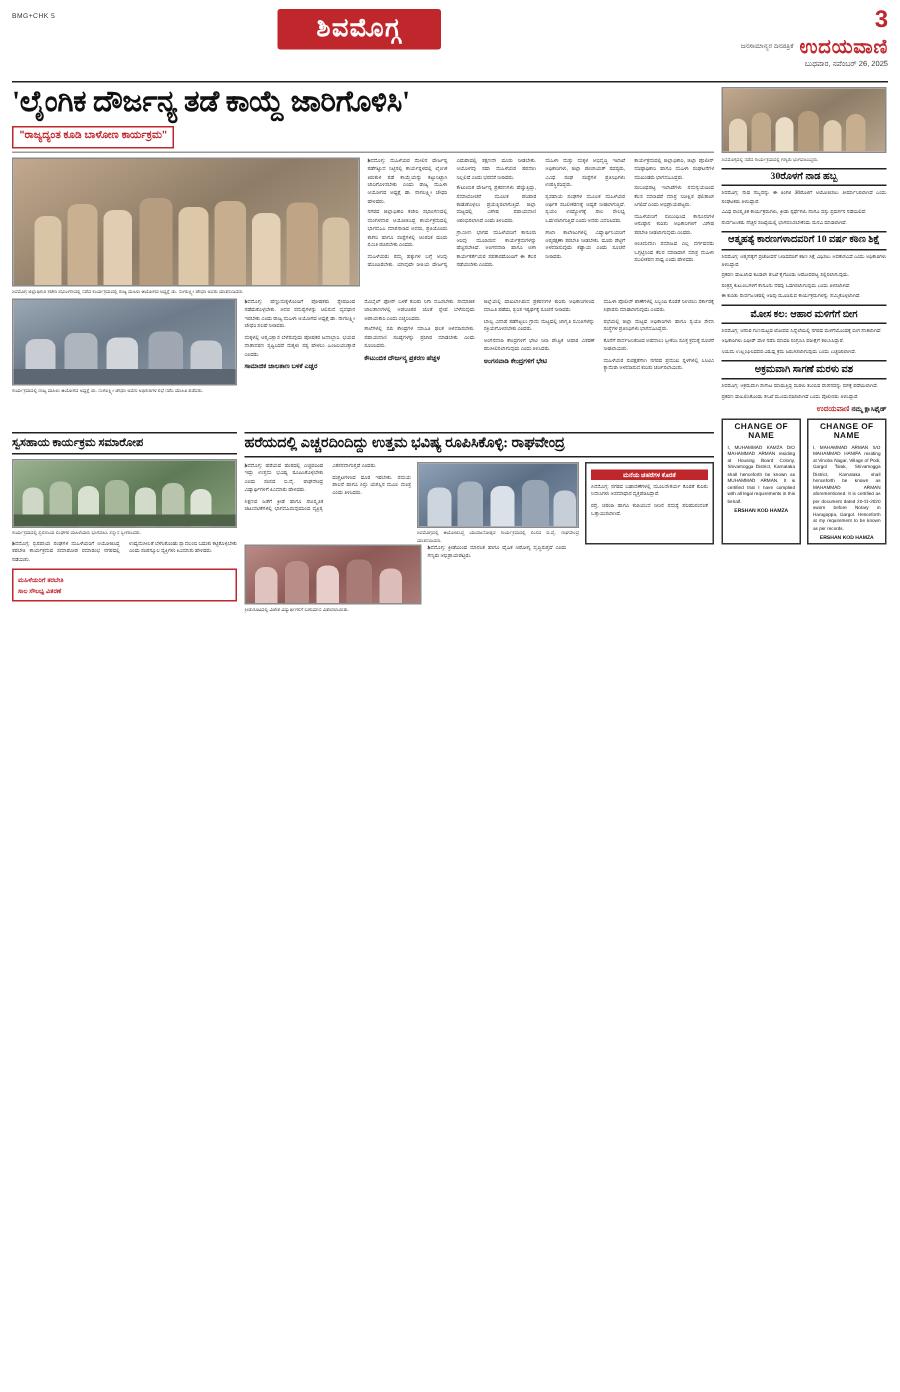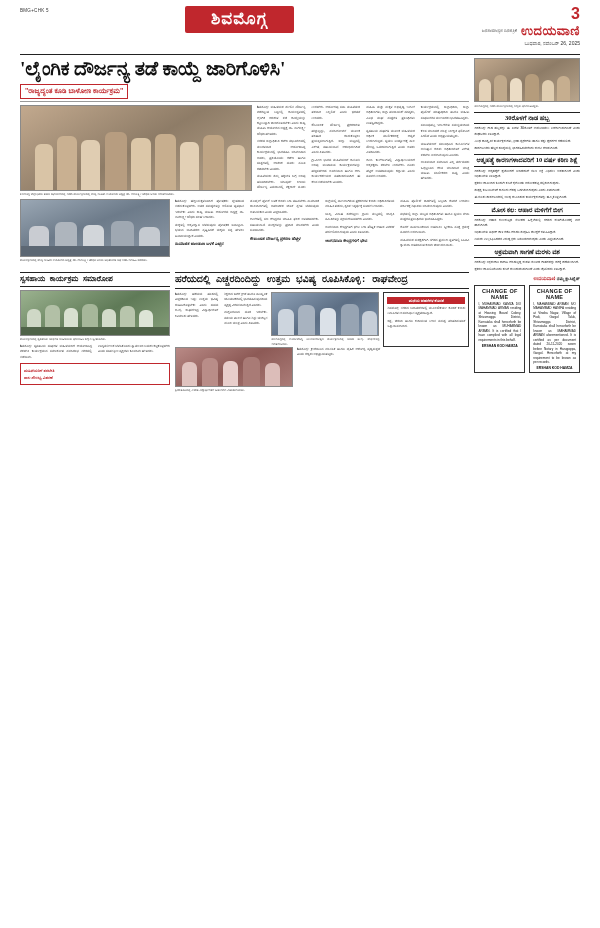--- a/index.html
+++ b/index.html
@@ -4,21 +4,21 @@
 <style>
   * { box-sizing: border-box; }
   html, body { margin:0; padding:0; }
   body {
     width:600px; height:928px;
     background:#ffffff;
     font-family:"Liberation Sans", sans-serif;
     color:#111;
     overflow:hidden;
   }
-  .page { position:relative; width:600px; height:928px; padding:6px 20px; }
+  .page { position:relative; width:600px; height:928px; padding:6px 8px; }
 
   
   .masthead { display:flex; align-items:flex-start; justify-content:space-between; height:46px; }
   .mh-left { font-size:4.5px; letter-spacing:.3px; color:#333; padding-top:2px; }
   .mh-center { flex:1; text-align:center; }
   .mh-center .title {
     display:inline-block;
     background:#c0272d; color:#fff;
     font-weight:bold; font-size:17px; letter-spacing:1px;
     padding:3px 26px 4px 26px;
@@ -92,24 +92,24 @@
   .caption { font-size:3.2px; line-height:1.45; margin-top:1.5px; color:#222; text-align:justify; }
 
   
   .banner {
     background:#c0272d; color:#fff;
     text-align:center; font-weight:bold;
     font-size:8px; padding:3px 4px; margin:4px 0 3px;
     font-family:"Liberation Serif", serif;
   }
   .sec-head {
-    font-family:Liberation Mono, monospace;
+    font-family:Liberation Serif, serif;
     font-weight:bold; font-size:9.5px; line-height:1.15;
     border-top:1.2px solid #222; border-bottom:1.2px solid #222;
-    padding:2px 0; margin:4px 0 3px;
+    padding:2px 0; margin:20px 0 3px;
   }
   .sec-head.small { font-size:7.5px; }
 
   
   .rail-head {
     font-family:"Liberation Serif", serif;
     font-weight:bold; font-size:6.5px; line-height:1.2;
     border-top:1px solid #222; border-bottom:1px solid #222;
     padding:1.5px 0; margin:3px 0 2px; text-align:center;
   }

